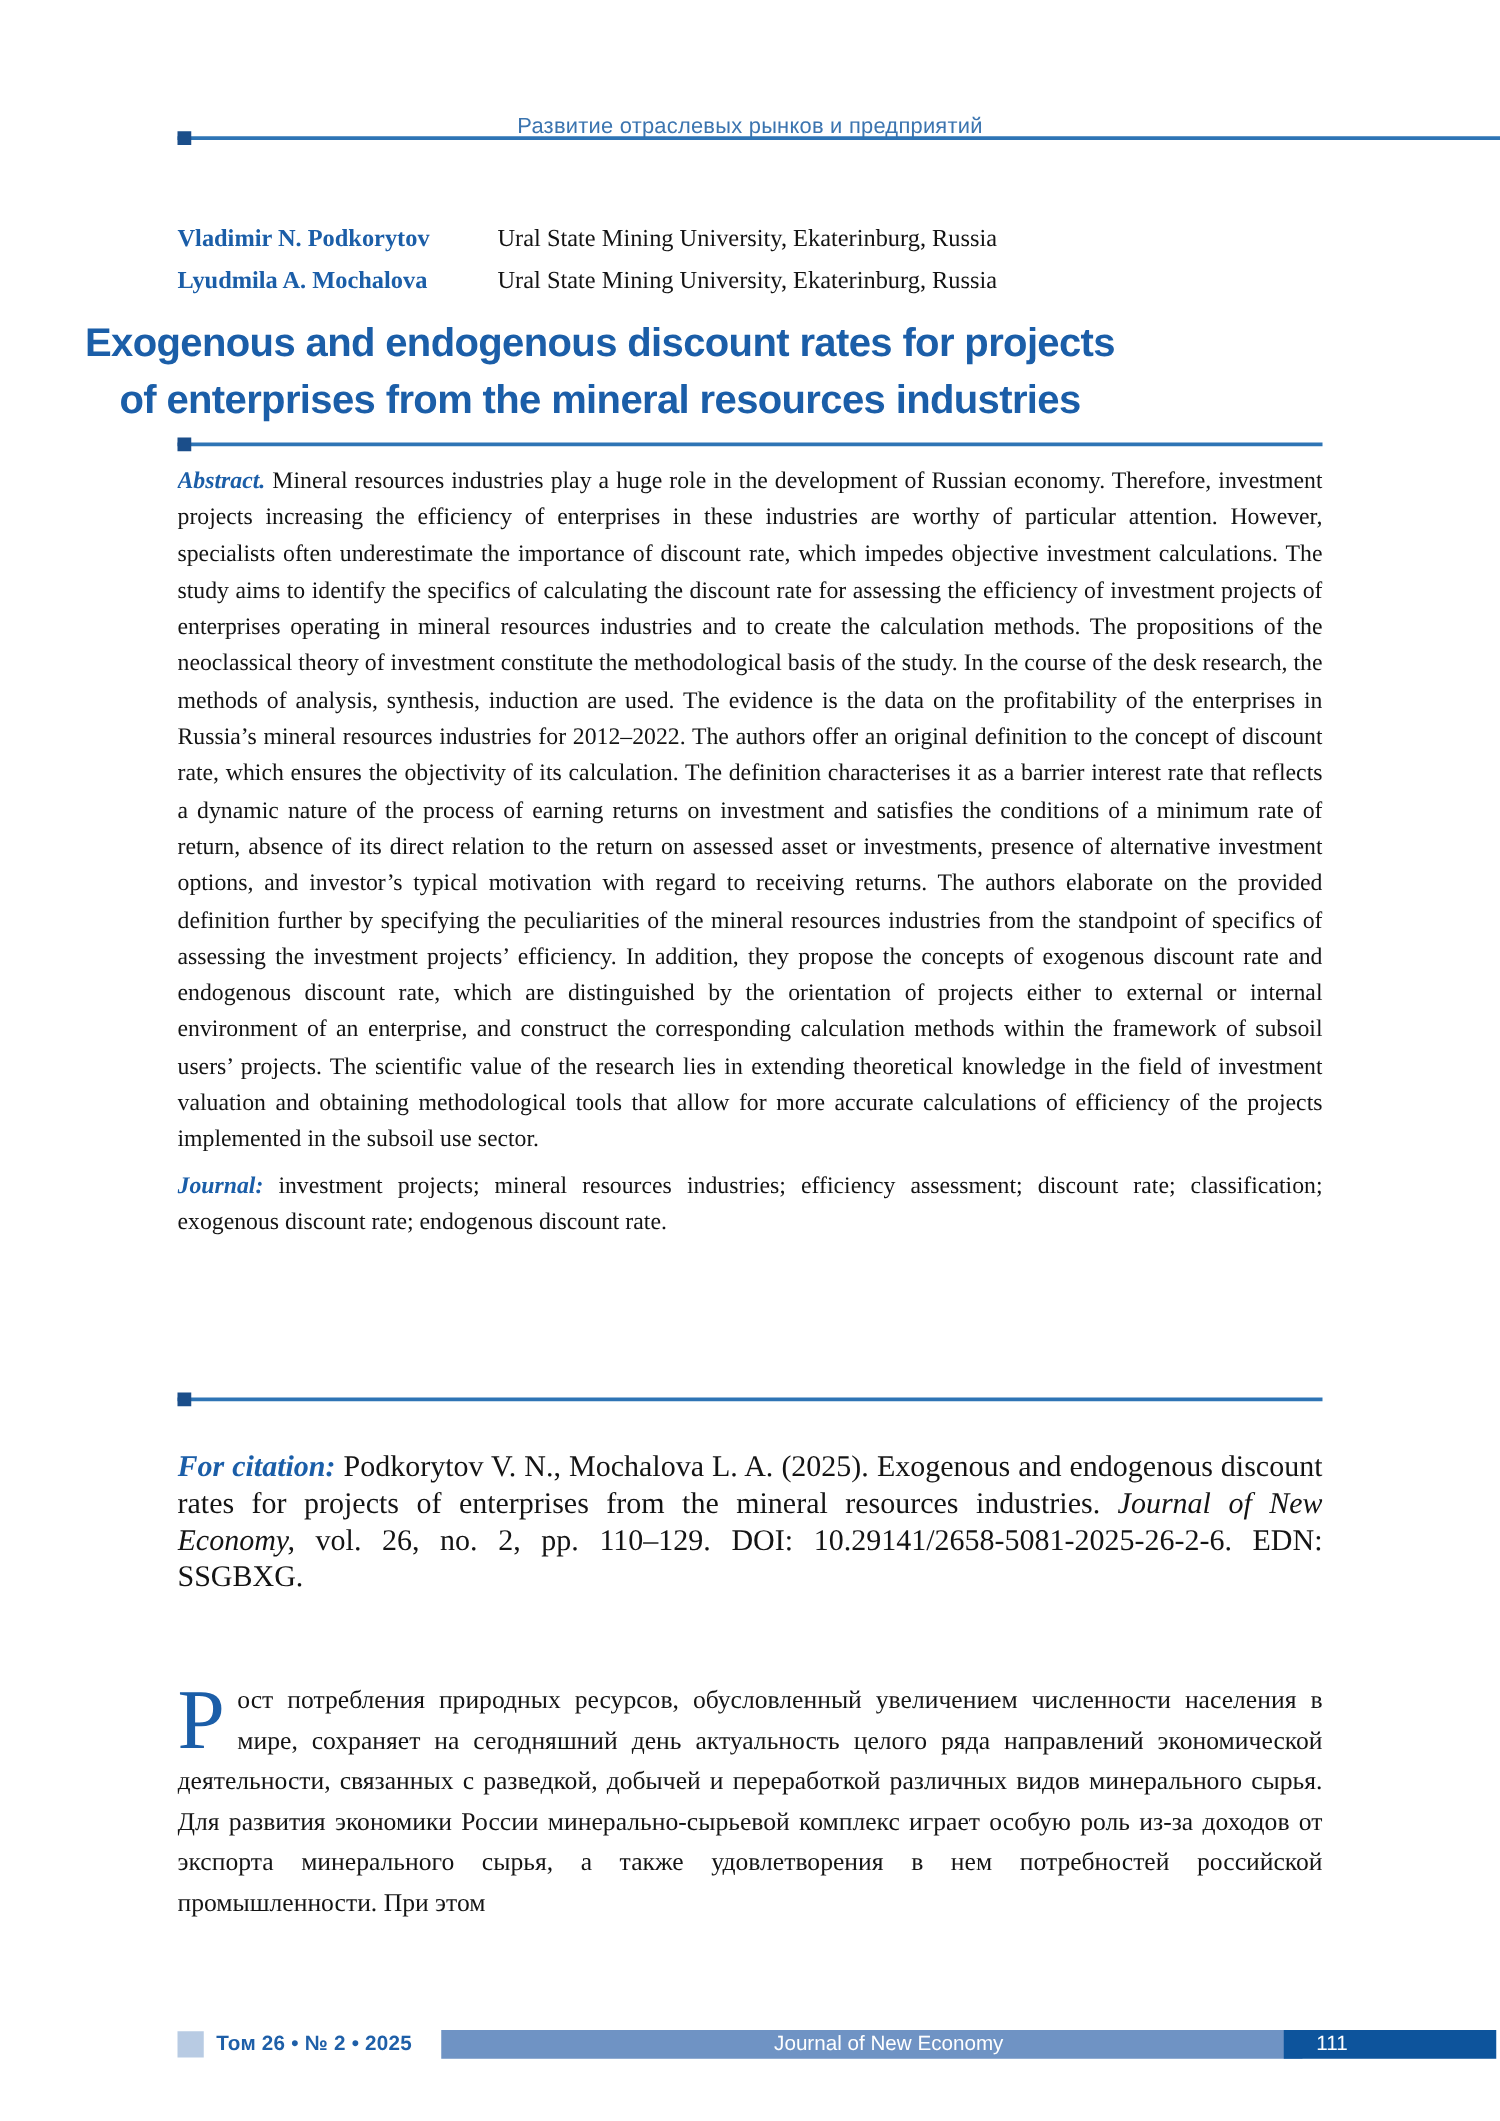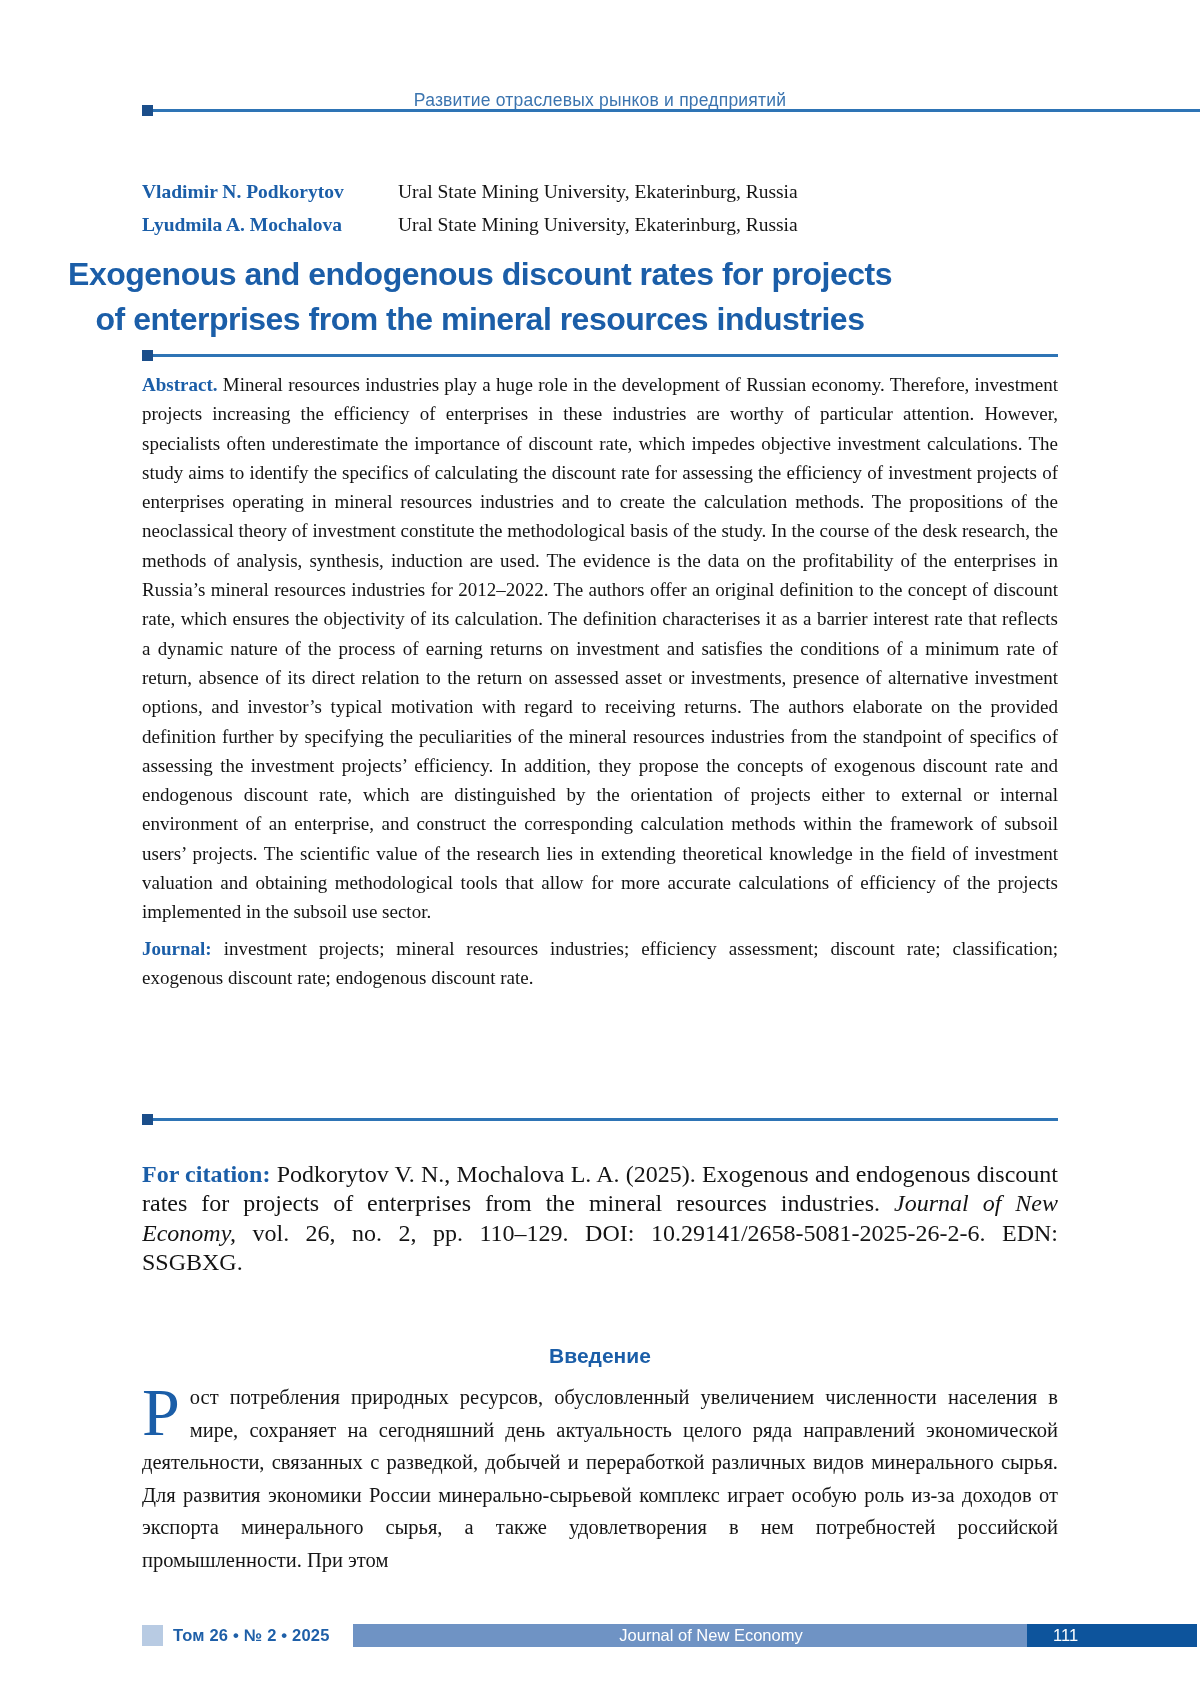--- a/index.html
+++ b/index.html
@@ -33,21 +33,21 @@
   .author-name{width:256px;font-weight:bold;color:var(--accent);}
   .author-affil{flex:1;color:var(--body);}
   .title{
     position:absolute;top:252px;left:0;width:960px;margin:0;text-align:center;
     font-family:"Liberation Sans",sans-serif;font-weight:bold;font-size:32px;
     line-height:45px;color:var(--accent);letter-spacing:-.5px;white-space:pre-line;
   }
   .abstract-block{position:absolute;top:370px;left:142px;width:916px;height:742px;overflow:hidden;}
   .para{margin:0;font-size:19px;line-height:29.3px;text-align:justify;}
   .para.keywords{margin-top:7px;}
-  .lead-label{font-weight:bold;color:var(--accent);}
+  .lead-label{font-weight:bold;font-style:italic;color:var(--accent);}
   .citation-block{position:absolute;top:1160px;left:142px;width:916px;height:170px;overflow:hidden;}
   .citation-block .para{font-size:24px;line-height:29.4px;}
   .journal-italic{font-style:italic;}
   .intro-section{position:absolute;top:1344px;left:142px;width:916px;height:240px;overflow:hidden;}
   .section-heading{
     margin:0 0 13px 0;text-align:center;font-family:"Liberation Sans",sans-serif;
     font-weight:bold;font-size:21px;color:var(--accent);
   }
   .intro-para{margin:0;font-size:20.5px;line-height:32.6px;text-align:justify;}
   .dropcap{
@@ -105,21 +105,20 @@
 
   <div class="rule rule-keywords">
     <span class="rule-square"></span>
   </div>
 
   <div class="citation-block">
     <p class="para"><span class="lead-label">For citation:</span> <span>Podkorytov V. N., Mochalova L. A. (2025). Exogenous and endogenous discount rates for projects of enterprises from the mineral resources industries.</span> <span class="journal-italic">Journal of New Economy,</span> <span>vol. 26, no. 2, pp. 110–129. DOI: 10.29141/2658-5081-2025-26-2-6. EDN: SSGBXG.</span></p>
   </div>
 
   <div class="intro-section">
-    <h2 class="section-heading">Введение</h2>
     <p class="intro-para"><span class="dropcap">Р</span><span>ост потребления природных ресурсов, обусловленный увеличением численности населения в мире, сохраняет на сегодняшний день актуальность целого ряда направлений экономической деятельности, связанных с разведкой, добычей и переработкой различных видов минерального сырья. Для развития экономики России минерально-сырьевой комплекс играет особую роль из-за доходов от экспорта минерального сырья, а также удовлетворения в нем потребностей российской промышленности. При этом</span></p>
   </div>
 
   <div class="footer">
     <span class="footer-square"></span>
     <span class="footer-volume">Том 26 • № 2 • 2025</span>
     <div class="footer-bar"><span>Journal of New Economy</span></div>
     <div class="footer-pagebox"><span>111</span></div>
   </div>
 

